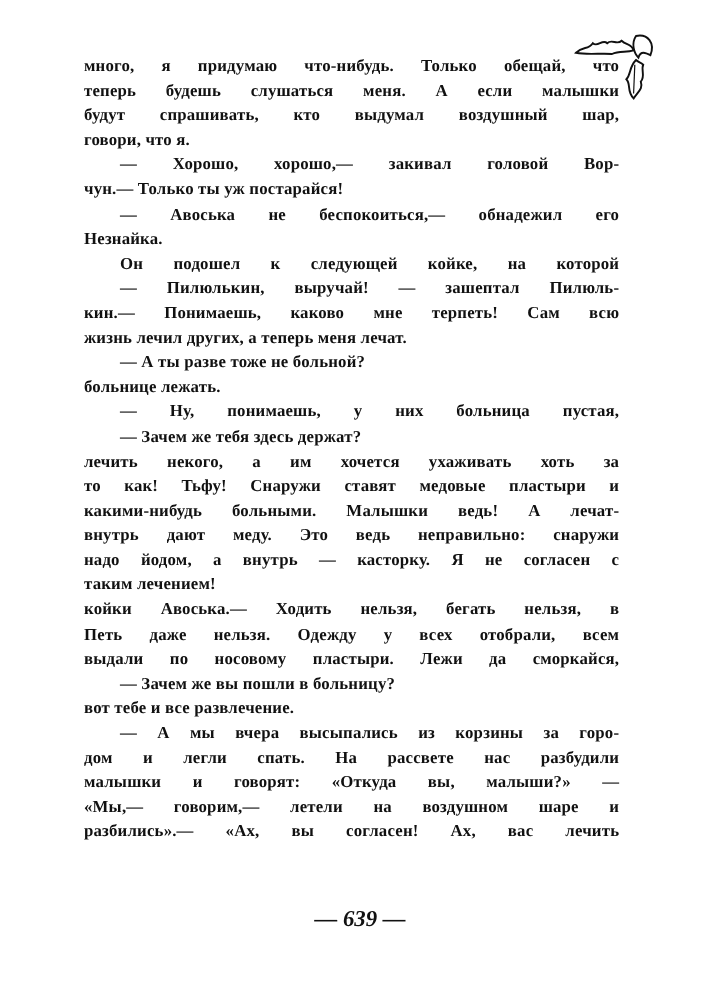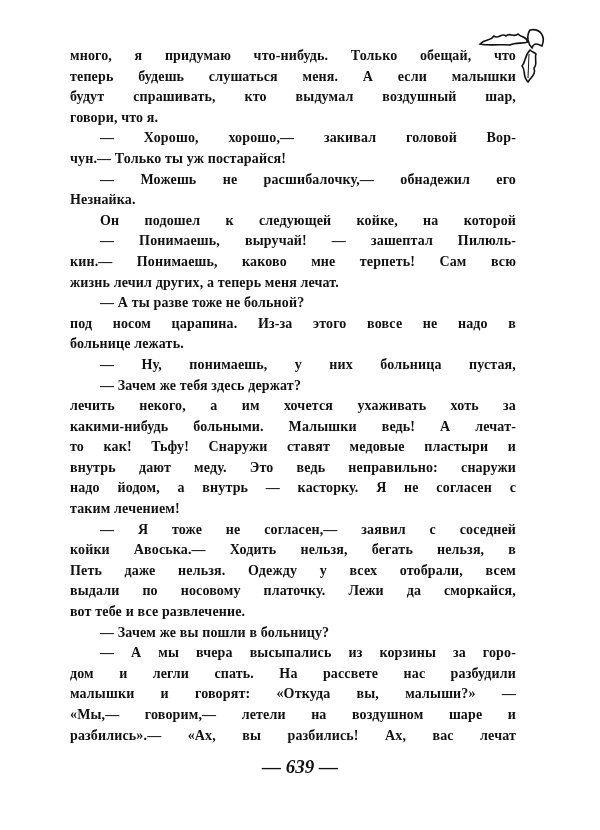--- a/index.html
+++ b/index.html
@@ -68,43 +68,41 @@
   <path d="M53 28 L52 52" stroke="#111" stroke-width="1"></path>
 </svg>
 
 <div class="page-text" id="page-text">
     <span class="line">много, я придумаю что-нибудь. Только обещай, что</span>
     <span class="line">теперь будешь слушаться меня. А если малышки</span>
     <span class="line">будут спрашивать, кто выдумал воздушный шар,</span>
     <span class="line last">говори, что я.</span>
     <span class="line indent">— Хорошо, хорошо,— закивал головой Вор-</span>
     <span class="line last">чун.— Только ты уж постарайся!</span>
-    <span class="line indent">— Можешь не расшибалочку,— обнадежил его</span>
+    <span class="line indent">— Авоська не беспокоиться,— обнадежил его</span>
     <span class="line last">Незнайка.</span>
     <span class="line indent">Он подошел к следующей койке, на которой</span>
-    <span class="line indent">— Понимаешь, выручай! — зашептал Пилюль-</span>
+    <span class="line indent">— Пилюлькин, выручай! — зашептал Пилюль-</span>
     <span class="line">кин.— Понимаешь, каково мне терпеть! Сам всю</span>
     <span class="line last">жизнь лечил других, а теперь меня лечат.</span>
     <span class="line indent last">— А ты разве тоже не больной?</span>
-    <span class="line">под носом царапина. Из-за этого вовсе не надо в</span>
     <span class="line last">больнице лежать.</span>
     <span class="line indent">— Ну, понимаешь, у них больница пустая,</span>
     <span class="line indent last">— Зачем же тебя здесь держат?</span>
     <span class="line">лечить некого, а им хочется ухаживать хоть за</span>
+    <span class="line">то как! Тьфу! Снаружи ставят медовые пластыри и</span>
     <span class="line">какими-нибудь больными. Малышки ведь! А лечат-</span>
-    <span class="line">то как! Тьфу! Снаружи ставят медовые пластыри и</span>
     <span class="line">внутрь дают меду. Это ведь неправильно: снаружи</span>
     <span class="line">надо йодом, а внутрь — касторку. Я не согласен с</span>
     <span class="line last">таким лечением!</span>
-    <span class="line indent">— Я тоже не согласен,— заявил с соседней</span>
     <span class="line">койки Авоська.— Ходить нельзя, бегать нельзя, в</span>
     <span class="line">Петь даже нельзя. Одежду у всех отобрали, всем</span>
-    <span class="line">выдали по носовому платочку. Лежи да сморкайся,</span>
+    <span class="line">выдали по носовому пластыри. Лежи да сморкайся,</span>
+    <span class="line indent last">— Зачем же вы пошли в больницу?</span>
     <span class="line last">вот тебе и все развлечение.</span>
-    <span class="line indent last">— Зачем же вы пошли в больницу?</span>
     <span class="line indent">— А мы вчера высыпались из корзины за горо-</span>
     <span class="line">дом и легли спать. На рассвете нас разбудили</span>
     <span class="line">малышки и говорят: «Откуда вы, малыши?» —</span>
     <span class="line">«Мы,— говорим,— летели на воздушном шаре и</span>
-    <span class="line">разбились».— «Ах, вы разбились! Ах, вас лечат</span>
+    <span class="line">разбились».— «Ах, вы согласен! Ах, вас лечить</span>
   </div>
 
 <div class="page-number">— 639 —</div>
 
 </body></html>

